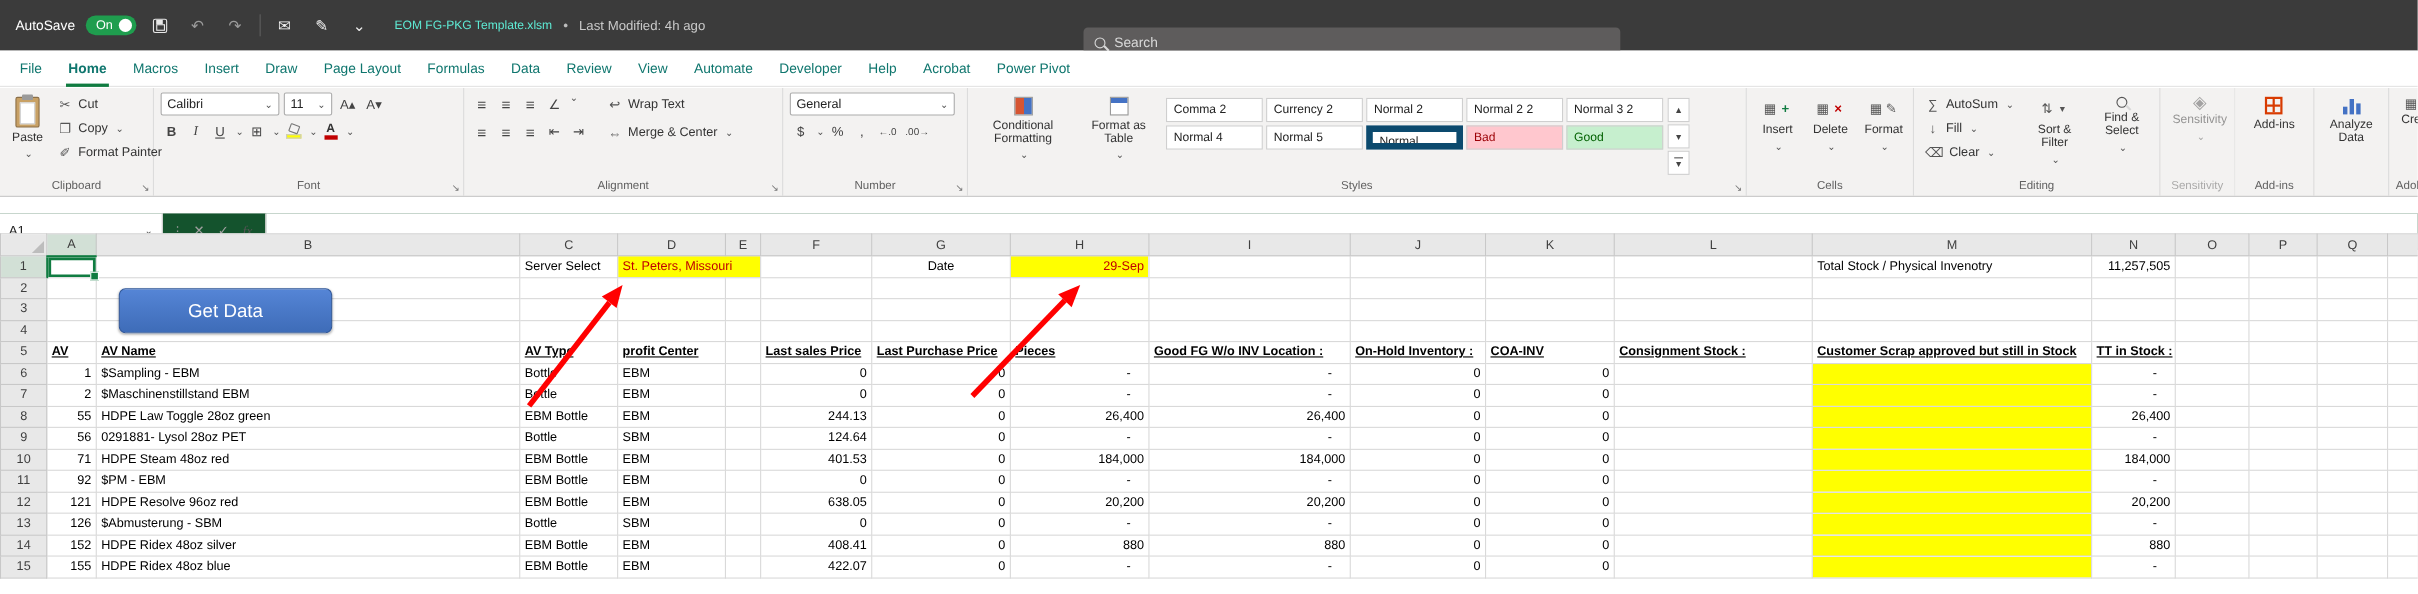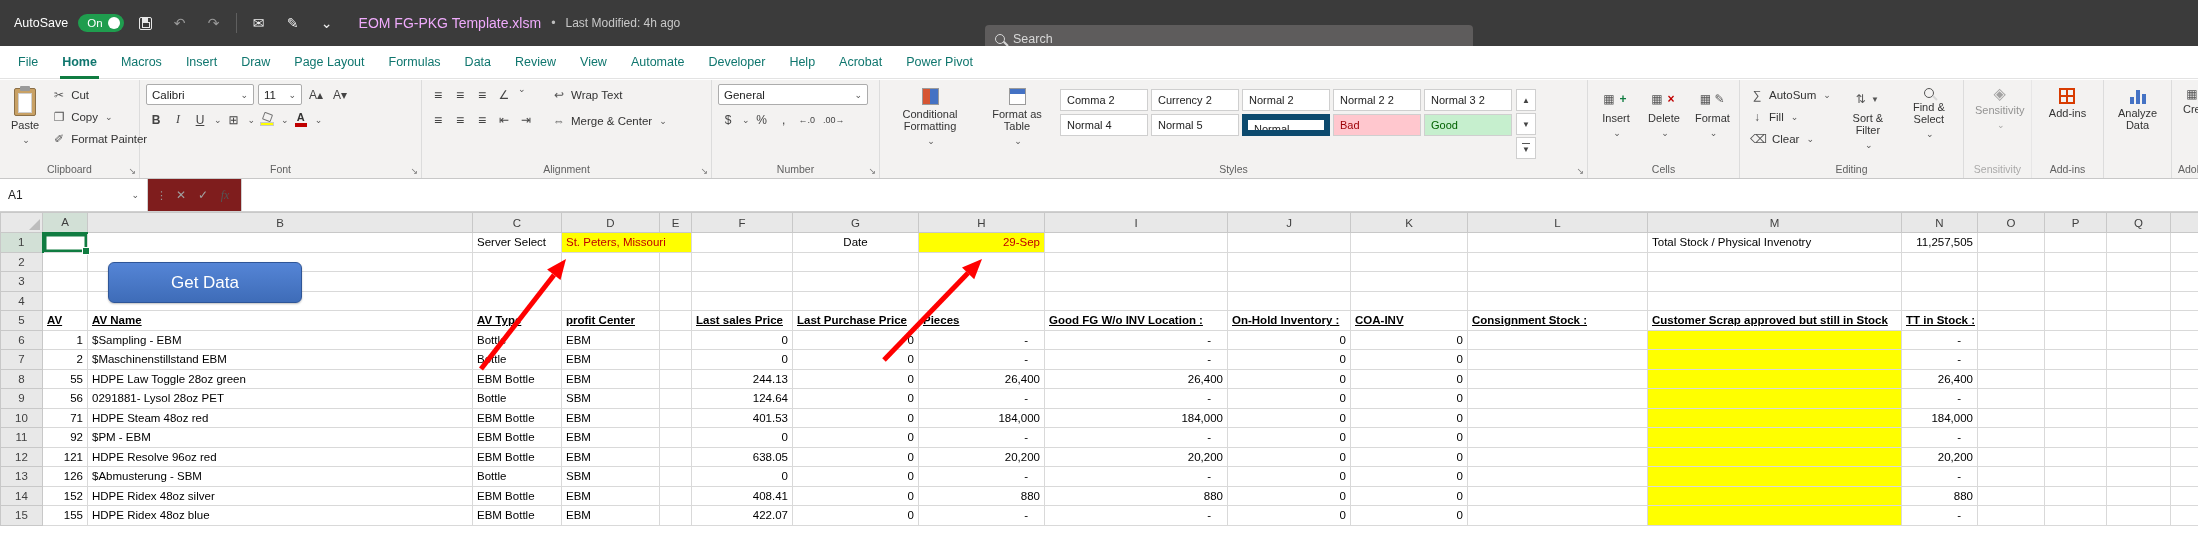--- a/index.html
+++ b/index.html
@@ -13,21 +13,21 @@
   .autosave-toggle { display:inline-flex; align-items:center; gap:5px; background:#1f9d4e; border-radius:9px;
                      height:18px; padding:0 4px 0 9px; font-size:11.5px; color:#fff; cursor:pointer; }
   .autosave-toggle .knob { width:12px; height:12px; background:#fff; border-radius:50%; display:inline-block; }
   .tb-icon { display:inline-flex; align-items:center; justify-content:center; width:24px; height:24px;
              font-size:14px; color:#f0f0f0; border-radius:3px; }
   .tb-icon.dim { color:#9a9a9a; }
   .save-glyph { width:13px; height:13px; border:1.5px solid #e8e8e8; border-radius:2px; position:relative; display:inline-block; }
   .save-glyph::before { content:""; position:absolute; left:2px; top:0; width:6px; height:4px; background:#e8e8e8; }
   .save-glyph::after { content:""; position:absolute; left:2px; bottom:1px; width:6px; height:4px; border:1px solid #e8e8e8; }
   .tb-sep { width:1px; height:20px; background:#5f5f5f; display:inline-block; }
-  .tb-file { font-size:14px; color:#f0abfc; margin-left:10px; }
+  .tb-file { font-size:11px; color:#5eead4; margin-left:10px; }
   .tb-dot { color:#bdbdbd; }
   .tb-mod { color:#c9c9c9; font-size:12px; }
   .searchbox { position:absolute; left:985px; top:25px; width:488px; height:28px; background:#5e5c5c;
                border-radius:4px; display:flex; align-items:center; gap:8px; padding-left:10px;
                color:#d8d8d8; font-size:12.5px; cursor:text; }
   .mag { width:10px; height:10px; border:1.6px solid #d8d8d8; border-radius:50%; position:relative; display:inline-block; }
   .mag::after { content:""; position:absolute; width:6px; height:1.6px; background:#d8d8d8;
                 transform:rotate(45deg); right:-5px; bottom:-2px; }
 
   
@@ -99,21 +99,21 @@
   .gcell { background:#fff; border:1px solid #cfcfcf; font-size:11px; color:#222; line-height:20px;
            padding-left:6px; white-space:nowrap; overflow:hidden; cursor:pointer; }
   .gcell.sel { border:6px solid #0c4a6e; line-height:18px;text-decoration:underline; }
   .gcell.bad { background:#FFC7CE; color:#9C0006; }
   .gcell.good { background:#C6EFCE; color:#006100; }
   .garrows { display:flex; flex-direction:column; gap:2px; margin-top:5px; }
   .garrows .minibtn { height:22px; width:18px; border:1px solid #cfcfcf; background:#fff; }
   .dimmed { opacity:.5; }
 
   
-  .formulabar { position:absolute; left:0; top:179px; width:2198px; height:33px; background:#7f1d1d;
+  .formulabar { position:absolute; left:0; top:194px; width:2198px; height:33px; background:#14532d;
                 border-bottom:1px solid #d0d0d0; display:flex; align-items:stretch; }
   .namebox { width:148px; background:#fff; border-right:1px solid #d0d0d0; display:flex; align-items:center;
              justify-content:space-between; padding:0 8px; font-size:12px; color:#222; cursor:pointer; }
   .fbar-icons { display:flex; align-items:center; gap:2px; padding:0 6px; border-right:1px solid #d0d0d0; }
   .fbar-icons .minibtn { font-size:12px; }
   .fbar-dots { color:#9a9a9a; font-size:11px; padding:0 2px; }
   .fbar-input { flex:1; border:none; background:#fff; outline:none; font-size:12px; padding:0 8px; }
 
   
   .sheet { position:absolute; left:0; top:212px; width:2198px; height:328px; background:#fff; overflow:hidden; }

